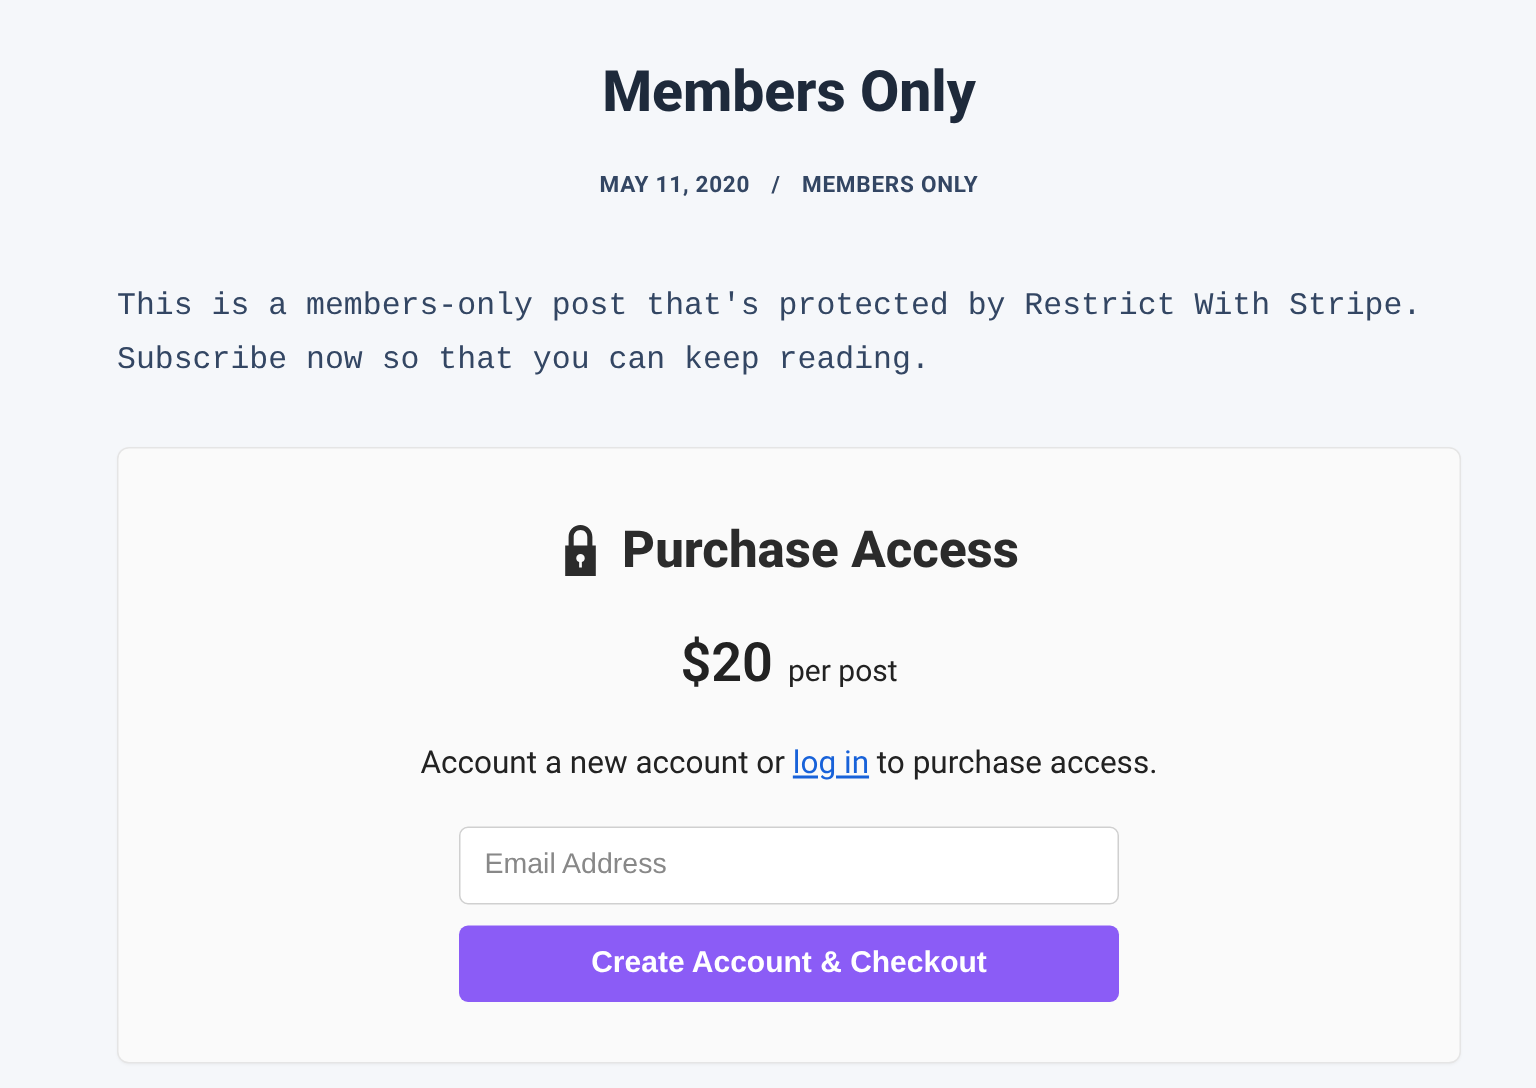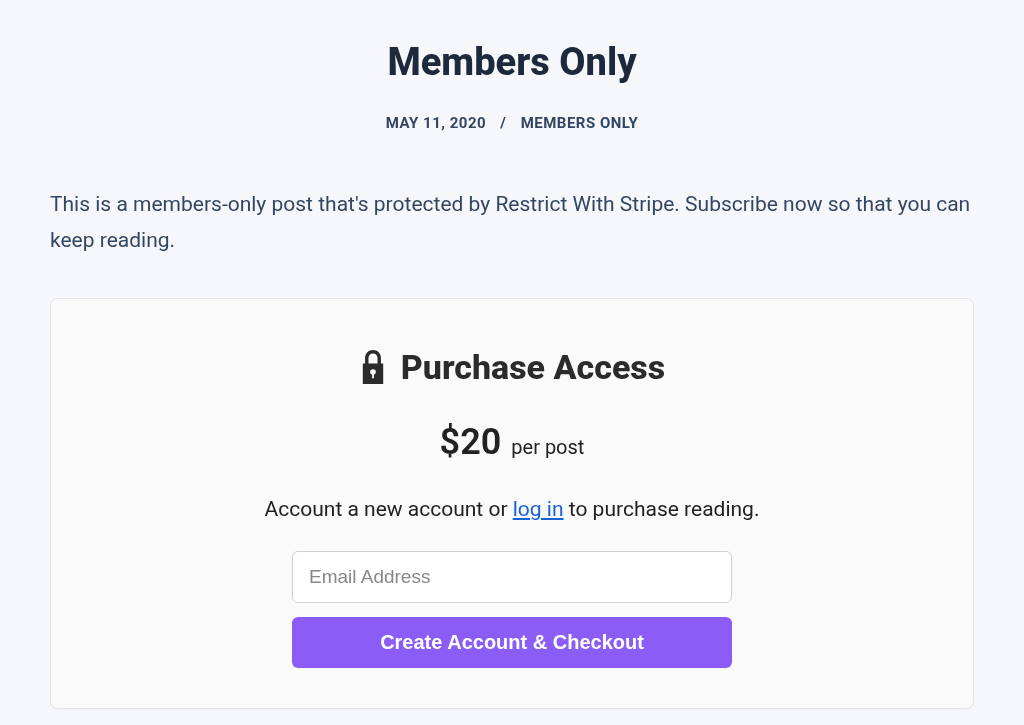--- a/index.html
+++ b/index.html
@@ -6,20 +6,21 @@
     body {
       font-family: -apple-system, BlinkMacSystemFont, "Segoe UI", Roboto, Helvetica, Arial, sans-serif;
       background: #f5f7fa;
       color: #1e293b;
       width: 1024px;
       height: 725px;
       overflow: hidden;
     }
     .container {
       padding: 40px 50px 0 50px;
+      margin-left: 28px;
     }
     .page-title {
       text-align: center;
       font-size: 38px;
       font-weight: 800;
       color: #1e2a3b;
       margin-bottom: 30px;
     }
     .meta-row {
       text-align: center;
@@ -32,20 +33,21 @@
     .meta-row .sep {
       display: inline-block;
       margin: 0 10px;
       color: #334663;
     }
     .post-body {
       font-size: 21px;
       line-height: 1.7;
       color: #334663;
       margin-bottom: 40px;
+      font-family: Liberation Mono, monospace;
     }
     .access-card {
       background: #fafafa;
       border: 1px solid #e5e5e5;
       border-radius: 8px;
       padding: 48px 40px 40px 40px;
       text-align: center;
       box-shadow: 0 1px 2px rgba(0,0,0,0.04);
     }
     .access-title-row {
@@ -140,20 +142,20 @@
           <path d="M12 0c-4 0-7 3-7 7v5H3v18h18V12h-2V7c0-4-3-7-7-7zm0 3c2.3 0 4 1.7 4 4v5H8V7c0-2.3 1.7-4 4-4zm0 14a2.5 2.5 0 0 1 2.5 2.5c0 1.1-.7 2-1.7 2.3V25h-1.6v-3.2c-1-.3-1.7-1.2-1.7-2.3A2.5 2.5 0 0 1 12 17z"></path>
         </svg>
       </span>
       <h2 class="access-title">Purchase Access</h2>
     </div>
     <div class="price-row">
       <span class="price">$20</span>
       <span class="period">per post</span>
     </div>
     <p class="prompt">
-      <span>Account a new account or </span><a href="#">log in</a><span> to purchase reading.</span>
+      <span>Account a new account or </span><a href="#">log in</a><span> to purchase access.</span>
     </p>
     <div class="form-wrap">
       <input type="email" class="email-input" placeholder="Email Address" style="">
       <button class="checkout-btn">Create Account &amp; Checkout</button>
     </div>
   </div>
 </div>
 
 </body></html>

